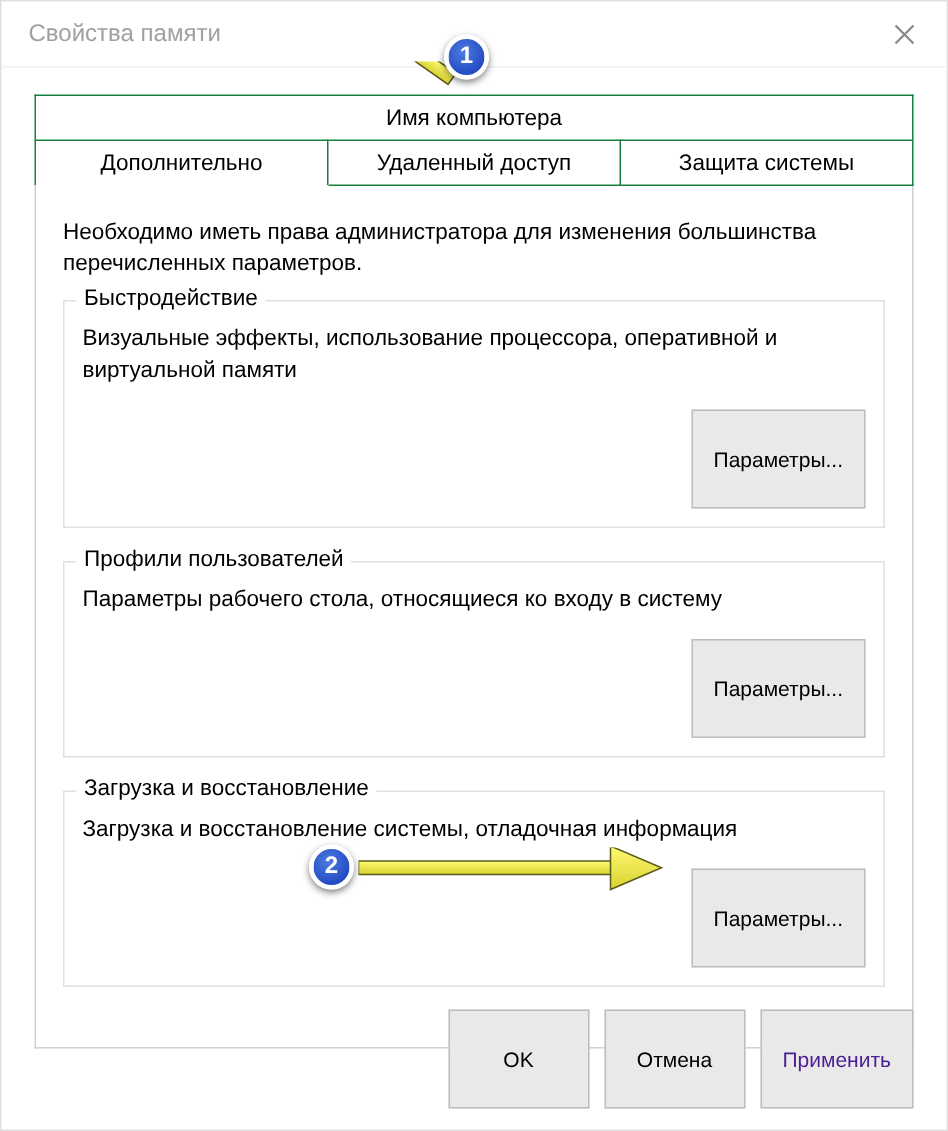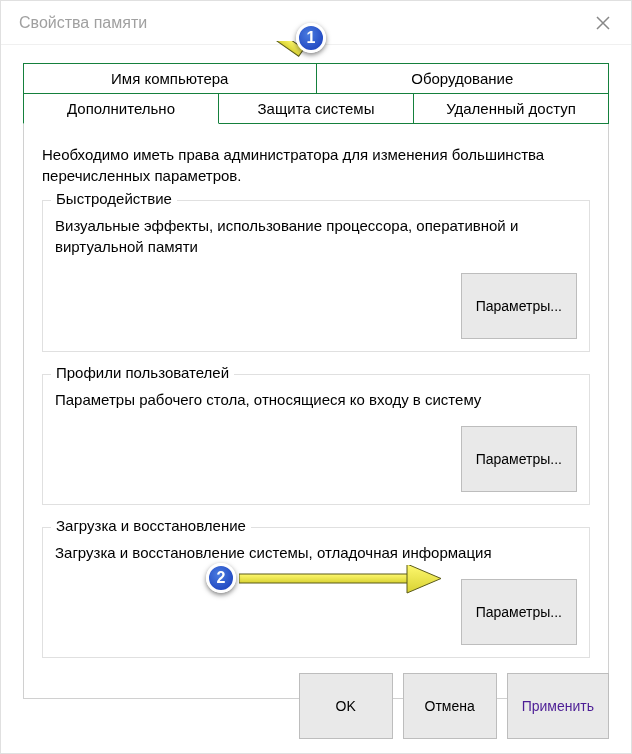--- a/index.html
+++ b/index.html
@@ -170,26 +170,25 @@
     <svg width="14" height="14" viewBox="0 0 14 14">
         <path d="M1 1 L13 13 M13 1 L1 13" stroke="#888" stroke-width="1.5" fill="none"></path>
       </svg>
   </span>
 </div>
 
 <div class="content">
   <div class="tabs">
     <div class="tab-row1">
       <div class="tab">Имя компьютера</div>
-      <div class="tab">Оборудование</div>
     </div>
     <div class="tab-row2">
       <div class="tab active">Дополнительно</div>
+      <div class="tab">Удаленный доступ</div>
       <div class="tab">Защита системы</div>
-      <div class="tab">Удаленный доступ</div>
     </div>
   </div>
 
   <div class="tab-body">
     <div class="admin-note">Необходимо иметь права администратора для изменения большинства перечисленных параметров.</div>
 
     <div class="group">
       <span class="group-title">Быстродействие</span>
       <div class="group-desc">Визуальные эффекты, использование процессора, оперативной и виртуальной памяти</div>
       <div class="group-btn-row">

